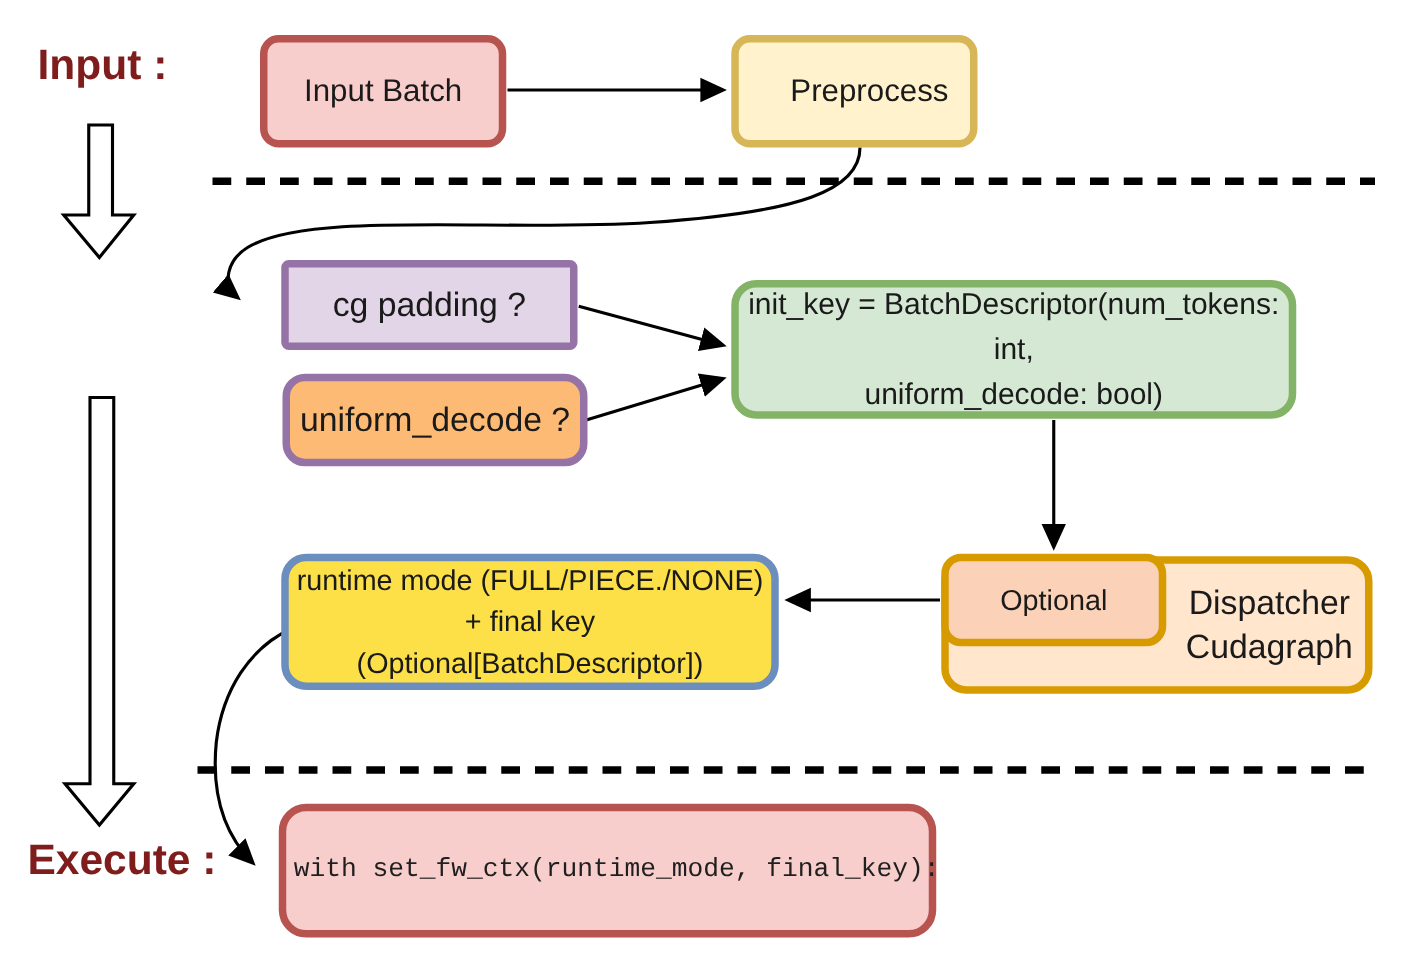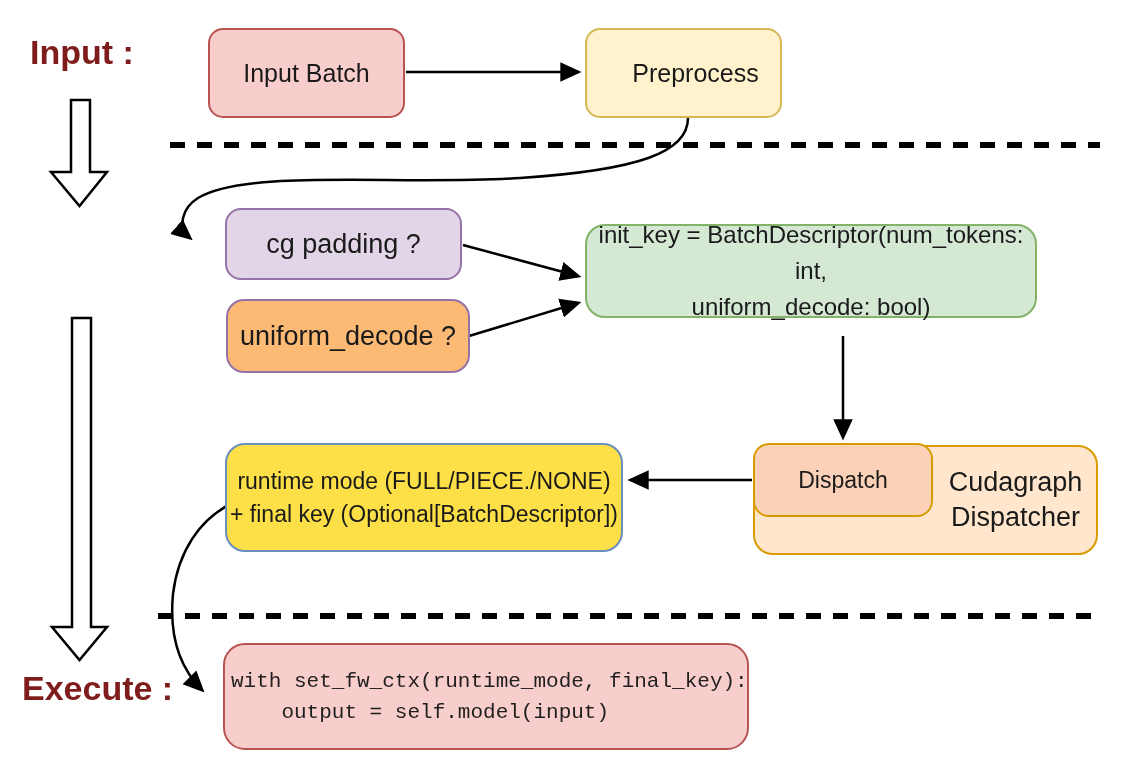--- a/index.html
+++ b/index.html
@@ -7,21 +7,21 @@
     position:relative;
     width:1142px;height:770px;
     background:#ffffff;
     font-family:"Liberation Sans", sans-serif;
     overflow:hidden;
   }
   #wires{position:absolute;left:0;top:0;width:1142px;height:770px;}
   .node{
     position:absolute;
     box-sizing:border-box;
-    border:2px solid #ef4444;
+    border:6px solid #ef4444;
     border-radius:15px;
     display:flex;
     flex-direction:column;
     align-items:center;
     justify-content:center;
     text-align:center;
     color:#1a1a1a;
   }
   .node .line{display:block;}
   .stage-label{
@@ -93,47 +93,46 @@
   <div class="stage-label" style="left:22px;top:669px;">Execute :</div>
 
   <div class="node fs25" style="left: 208px; top: 28px; width: 197px; height: 90px; background-color: rgb(248, 206, 204); border-color: rgb(184, 84, 80);">
     <span class="line">Input Batch</span>
   </div>
 
   <div class="node fs25" style="left: 585px; top: 28px; width: 197px; height: 90px; background-color: rgb(255, 242, 204); border-color: rgb(214, 182, 86); padding-left: 24px;">
     <span class="line">Preprocess</span>
   </div>
 
-  <div class="node fs27" style="left: 225px; top: 208px; width: 237px; height: 72px; border-radius: 16px; background-color: rgb(225, 213, 231); border-color: rgb(150, 115, 166);">
+  <div class="node fs27" style="left: 225px; top: 208px; width: 237px; height: 72px; border-radius: 6px; background-color: rgb(225, 213, 231); border-color: rgb(150, 115, 166);">
     <span class="line">cg padding ?</span>
   </div>
 
   <div class="node fs27" style="left: 226px; top: 299px; width: 244px; height: 74px; border-radius: 18px; background-color: #fdba74; border-color: rgb(150, 115, 166);">
     <span class="line">uniform_decode ?</span>
   </div>
 
-  <div class="node fs24" style="left: 585px; top: 224px; width: 452px; height: 94px; border-radius: 20px; background-color: rgb(213, 232, 212); border-color: rgb(130, 179, 102);">
+  <div class="node fs24" style="left: 585px; top: 224px; width: 452px; height: 111px; border-radius: 20px; background-color: rgb(213, 232, 212); border-color: rgb(130, 179, 102);">
     <span class="line">init_key = BatchDescriptor(num_tokens: int,</span>
     <span class="line">uniform_decode: bool)</span>
   </div>
 
   <div class="node" style="left: 753px; top: 445px; width: 345px; height: 110px; border-radius: 20px; background-color: rgb(255, 230, 204); border-color: rgb(215, 155, 0);">
   </div>
   <div class="disp-text-wrap fs27" style="left:933px;top:445px;width:165px;height:110px;line-height:35px;color:#1a1a1a;">
+    <span class="line">Dispatcher</span>
     <span class="line">Cudagraph</span>
-    <span class="line">Dispatcher</span>
   </div>
 
   <div class="node" style="left: 753px; top: 443px; width: 180px; height: 74px; border-radius: 16px; font-size: 23px; background-color: rgb(251, 210, 184); border-color: rgb(215, 155, 0);">
-    <span class="line">Dispatch</span>
+    <span class="line">Optional</span>
   </div>
 
   <div class="node fs23" style="left: 225px; top: 443px; width: 398px; height: 109px; border-radius: 20px; background-color: #fde047; border-color: rgb(108, 142, 191);">
     <span class="line">runtime mode (FULL/PIECE./NONE)</span>
     <span class="line">+ final key (Optional[BatchDescriptor])</span>
   </div>
 
   <div class="node codebox" style="left: 223px; top: 643px; width: 526px; height: 107px; background-color: rgb(248, 206, 204); border-color: rgb(184, 84, 80);">
     <span class="code">with set_fw_ctx(runtime_mode, final_key):</span>
-    <span class="code">    output = self.model(input)</span>
   </div>
 
 </div>
 
 </body></html>

